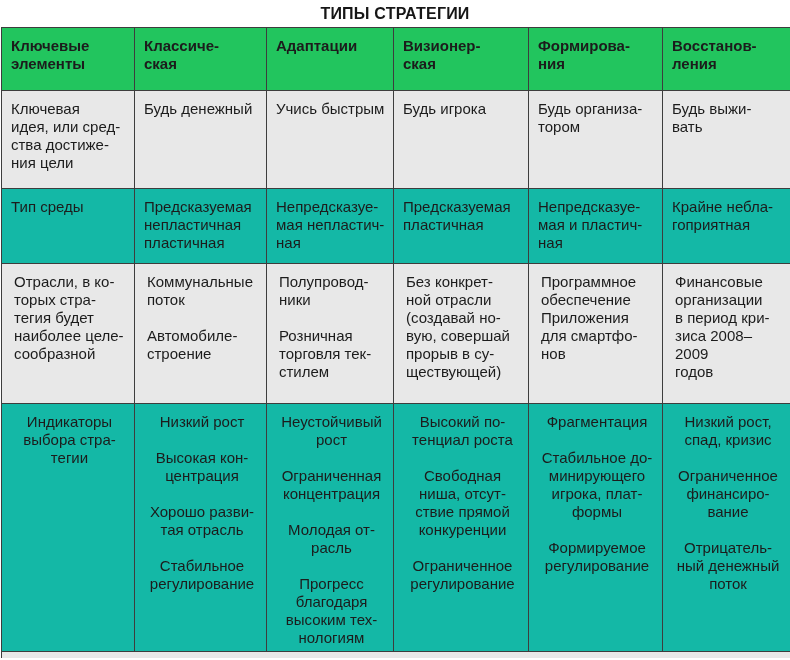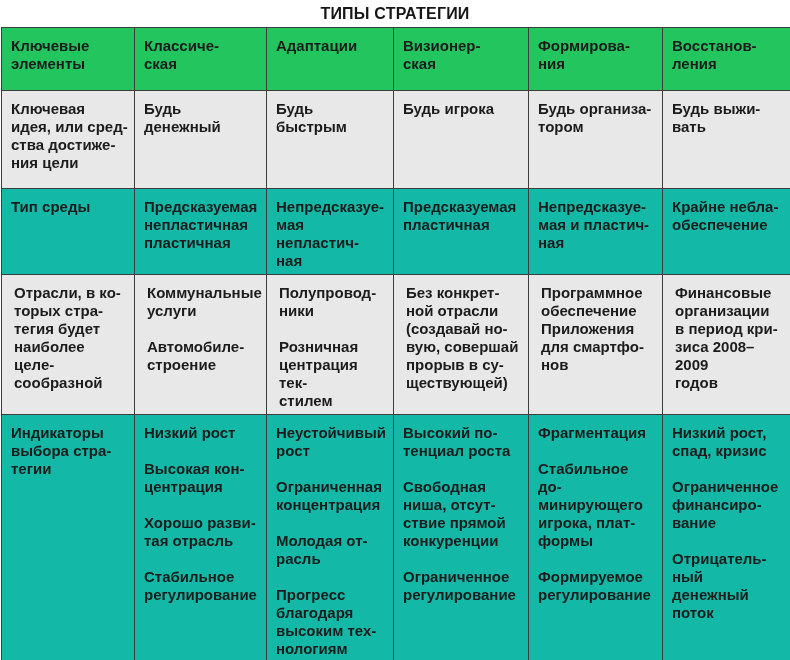--- a/index.html
+++ b/index.html
@@ -37,33 +37,32 @@
   table.strategy td {
     border: 1px solid #3d3d3d;
     vertical-align: top;
     text-align: left;
     padding: 9px 6px 4px 9px;
     font-size: 15px;
     line-height: 18px;
     white-space: pre-line;
     overflow: hidden;
     box-sizing: border-box;
-    font-weight: bold;
   }
   table.strategy th {
     font-weight: bold;
     background: #22c55e;
     height: 63px;
   }
   tr.shaded td { background: #e8e8e8; }
   tr.plain  td { background: #14b8a6; }
   tr.row-h1 td { height: 98px; }
   tr.row-h2 td { height: 75px; }
   tr.row-h3 td { height: 140px; padding-left: 12px; }
-  tr.row-h4 td { height: 238px; }
+  tr.row-h4 td { height: 238px; text-align: center; }
   tr.strip td {
     height: 6px;
     padding: 0;
     border-bottom: none;
   }
 </style>
 </head>
 <body>
 
 <div class="page">
@@ -94,21 +93,21 @@
       <th>Восстанов-
 ления</th>
     </tr>
 
     <tr class="shaded row-h1">
       <td>Ключевая
 идея, или сред-
 ства достиже-
 ния цели</td>
       <td>Будь денежный</td>
-      <td>Будь быстрым</td>
+      <td>Учись быстрым</td>
       <td>Будь игрока</td>
       <td>Будь организа-
 тором</td>
       <td>Будь выжи-
 вать</td>
     </tr>
 
     <tr class="plain row-h2">
       <td>Тип среды</td>
       <td>Предсказуемая
@@ -116,39 +115,39 @@
 пластичная</td>
       <td>Непредсказуе-
 мая непластич-
 ная</td>
       <td>Предсказуемая
 пластичная</td>
       <td>Непредсказуе-
 мая и пластич-
 ная</td>
       <td>Крайне небла-
-обеспечение</td>
+гоприятная</td>
     </tr>
 
     <tr class="shaded row-h3">
       <td>Отрасли, в ко-
 торых стра-
 тегия будет
 наиболее целе-
 сообразной</td>
       <td>Коммунальные
-услуги
+поток
 
 Автомобиле-
 строение</td>
       <td>Полупровод-
 ники
 
 Розничная
-центрация тек-
+торговля тек-
 стилем</td>
       <td>Без конкрет-
 ной отрасли
 (создавай но-
 вую, совершай
 прорыв в су-
 ществующей)</td>
       <td>Программное
 обеспечение
 Приложения

